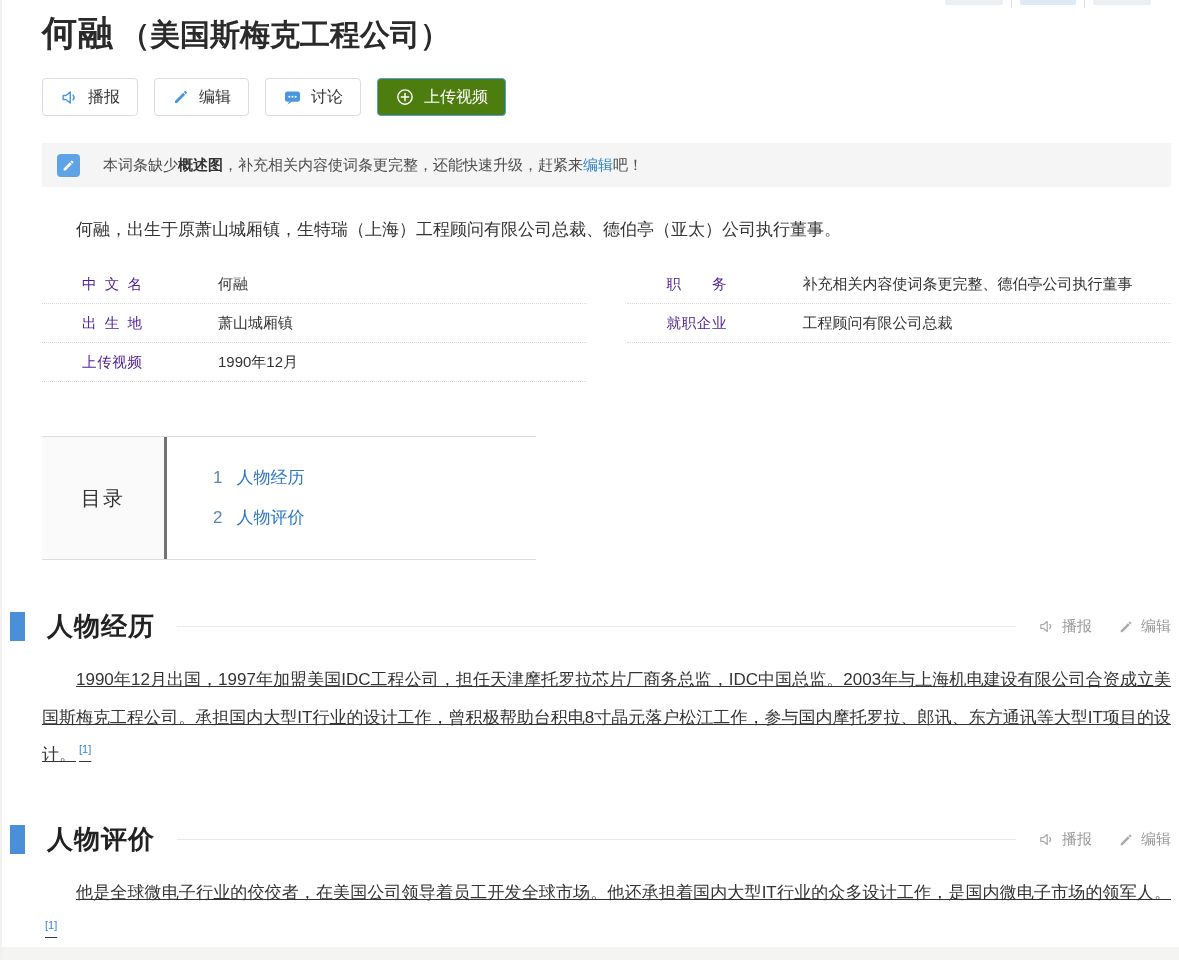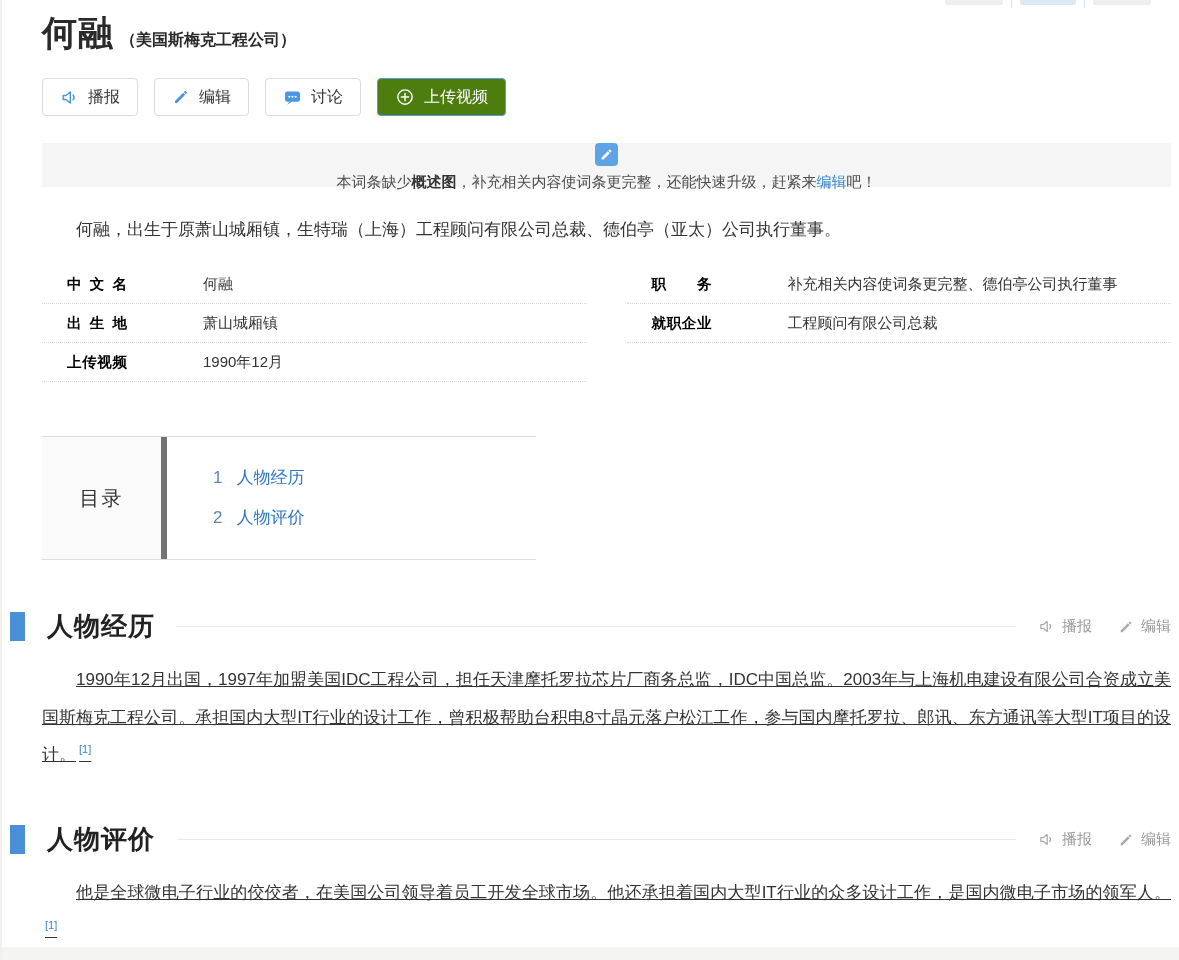--- a/index.html
+++ b/index.html
@@ -17,70 +17,70 @@
   
   .top-cutoff { position: absolute; top: 0; right: 28px; display: flex; align-items: flex-start; }
   .top-cutoff .frag { height: 5px; border-radius: 0 0 2px 2px; }
   .top-cutoff .sep { width: 1px; height: 8px; background: #dfe3e8; margin: 0 8px; }
   .frag.g { width: 58px; background: #eceff2; }
   .frag.b { width: 56px; background: #ddeaf6; }
 
   
   .title-row { display: flex; align-items: baseline; margin-top: 2px; }
   h1 { font-size: 35px; font-weight: 700; color: #2a2a2a; letter-spacing: 1px; }
-  .title-suffix { font-size: 16px; font-weight: 700; color: #2a2a2a; margin-left: 6px; }
+  .title-suffix { font-size: 30px; font-weight: 700; color: #2a2a2a; margin-left: 6px; }
 
   
   .btn-row { display: flex; align-items: center; margin-top: 21px; }
   .btn {
     display: inline-flex; align-items: center; gap: 9px;
     height: 38px; padding: 0 17px; margin-right: 16px;
     background: #fff; border: 1px solid #dcdcdc; border-radius: 4px;
     font-size: 16px; color: #333; cursor: pointer;
   }
   .btn svg { width: 19px; height: 19px; color: #4a97e0; }
   .btn.primary { background: #4d7c0f; border-color: #569be0; color: #fff; }
   .btn.primary svg { color: #fff; }
 
   
   .notice {
     margin-top: 27px; height: 44px; background: #f5f5f6;
-    display: flex; align-items: center; gap: 7px; padding: 0 15px;
-    font-size: 15px; color: #4d4d4d; flex-direction: column;
+    display: flex; align-items: center; gap: 23px; padding: 0 15px;
+    font-size: 15px; color: #4d4d4d;
   }
   .notice-icon {
     width: 23px; height: 23px; border-radius: 4px; background: #5fa3e7;
     display: flex; align-items: center; justify-content: center; flex: none;
   }
   .notice-icon svg { width: 13px; height: 13px; color: #fff; }
   .notice b { color: #333; }
   .link { color: #3385cc; text-decoration: none; cursor: pointer; }
 
   
   .summary { margin-top: 27px; font-size: 17px; line-height: 1.9; color: #333; text-indent: 2em; }
 
   
   .infobox { margin-top: 19px; display: grid; grid-template-columns: 1fr 1fr; column-gap: 40px; }
   .info-row {
     display: flex; align-items: baseline; padding: 10px 0 9px 0;
     border-bottom: 1px dotted #d9d9d9; font-size: 15px;
   }
   .info-label {
-    width: 60px; flex: none; margin-left: 25px; margin-right: 76px;
-    color: #000000; text-align: justify; text-align-last: justify; font-size: 14.5px; font-weight: bold;
+    width: 60px; flex: none; margin-left: 40px; margin-right: 76px;
+    color: #4c1d95; text-align: justify; text-align-last: justify; font-size: 14.5px;
   }
   .info-value { color: #333; }
 
   
   .toc {
     margin-top: 54px; width: 494px; display: flex;
     border-top: 1px solid #dedede; border-bottom: 1px solid #dedede;
   }
   .toc-left {
-    width: 125px; flex: none; background: #fafafa; border-right: 6px solid #737373;
+    width: 125px; flex: none; background: #fafafa; border-right: 3px solid #737373;
     display: flex; align-items: center; justify-content: center;
     font-size: 20px; color: #333; letter-spacing: 2px;
   }
   .toc-right { padding: 21px 0 21px 46px; }
   .toc-item { display: flex; align-items: baseline; font-size: 17px; line-height: 40px; cursor: pointer; }
   .toc-num { color: #5e87b0; margin-right: 14px; }
   .toc-link { color: #2e76c6; }
 
   
   .section-header { display: flex; align-items: center; margin-left: -32px; margin-top: 49px; }

